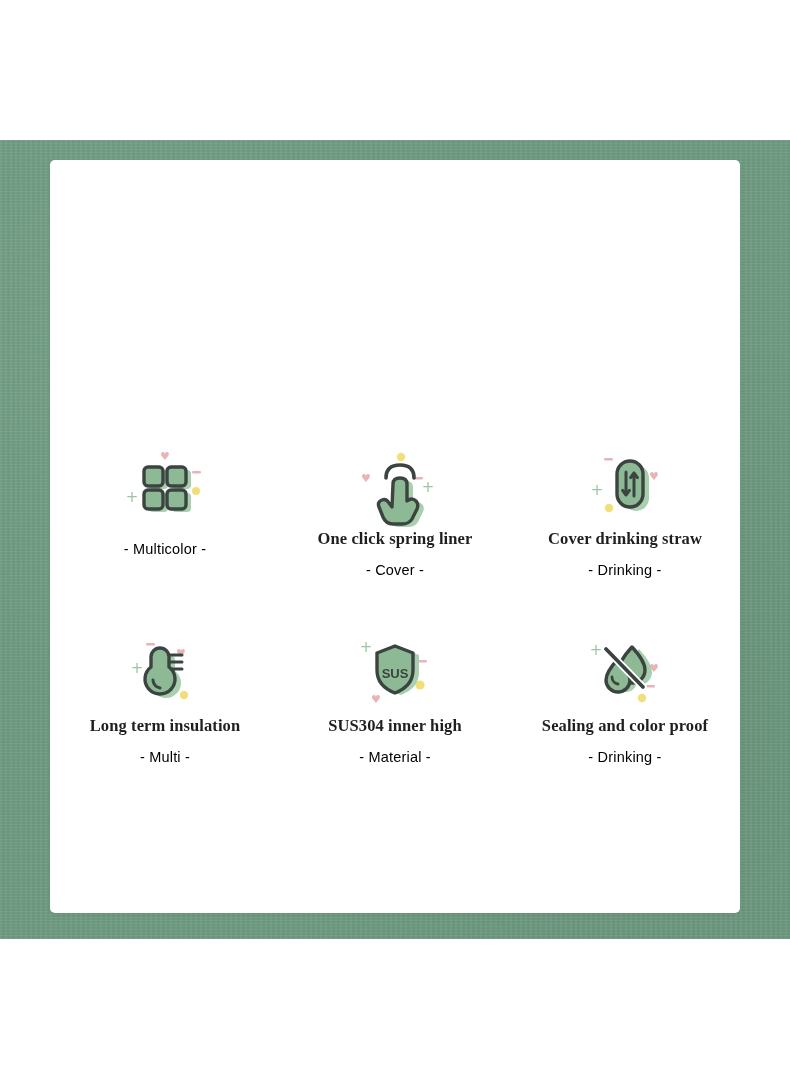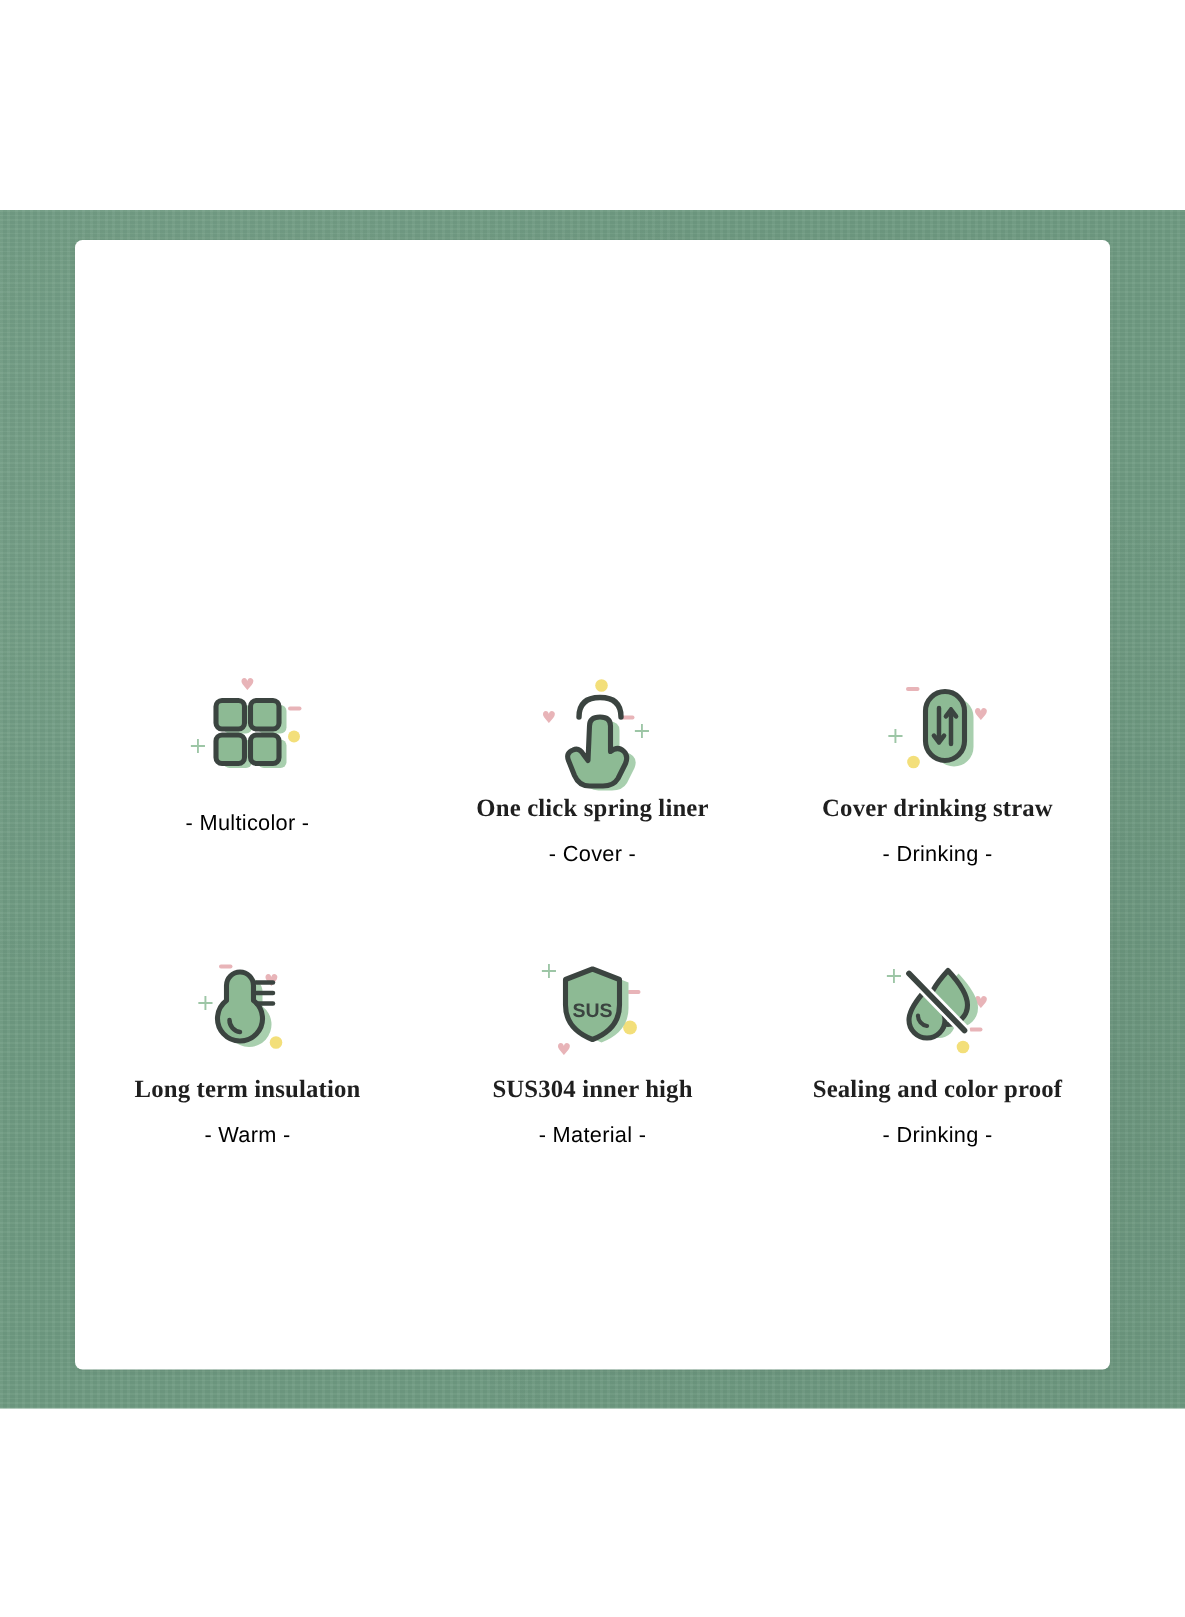--- a/index.html
+++ b/index.html
@@ -174,21 +174,21 @@
           <path d="M47 22 a9 9 0 0 0 -18 0 l0 10 a15 15 0 1 0 18 0 Z" fill="#8dba94" stroke="#3b4440" stroke-width="3.4" stroke-linejoin="round"></path>
           <g stroke="#3b4440" stroke-width="3" stroke-linecap="round">
             <line x1="49" y1="20" x2="60" y2="20"></line>
             <line x1="49" y1="27" x2="60" y2="27"></line>
             <line x1="49" y1="34" x2="60" y2="34"></line>
           </g>
           <path d="M31 45 a8 8 0 0 0 7 8" fill="none" stroke="#3b4440" stroke-width="3" stroke-linecap="round"></path>
         </svg>
       </div>
       <div class="feature-title">Long term insulation</div>
-      <div class="feature-sub">- Warm -</div>
+      <div class="feature-sub">- Multi -</div>
     </div>
 
     <div class="feature-item">
       <div class="feature-icon">
         <svg width="86" height="74" viewBox="0 0 86 74">
           <text x="14" y="17" text-anchor="middle" font-size="15" fill="#9dc6a6" font-family="DejaVu Sans, sans-serif">+</text>
           <rect x="66" y="25" width="9" height="2.6" rx="1.3" fill="#e8b4b8"></rect>
           <circle cx="68" cy="50" r="4.6" fill="#f3df7a"></circle>
           <text x="24" y="68" text-anchor="middle" font-size="11" fill="#e8b4b8" font-family="DejaVu Sans, sans-serif">♥</text>
           <path d="M49 13 l18 7 l0 17 q0 16 -18 23 q-18 -7 -18 -23 l0 -17 Z" fill="#a8cfae"></path>

